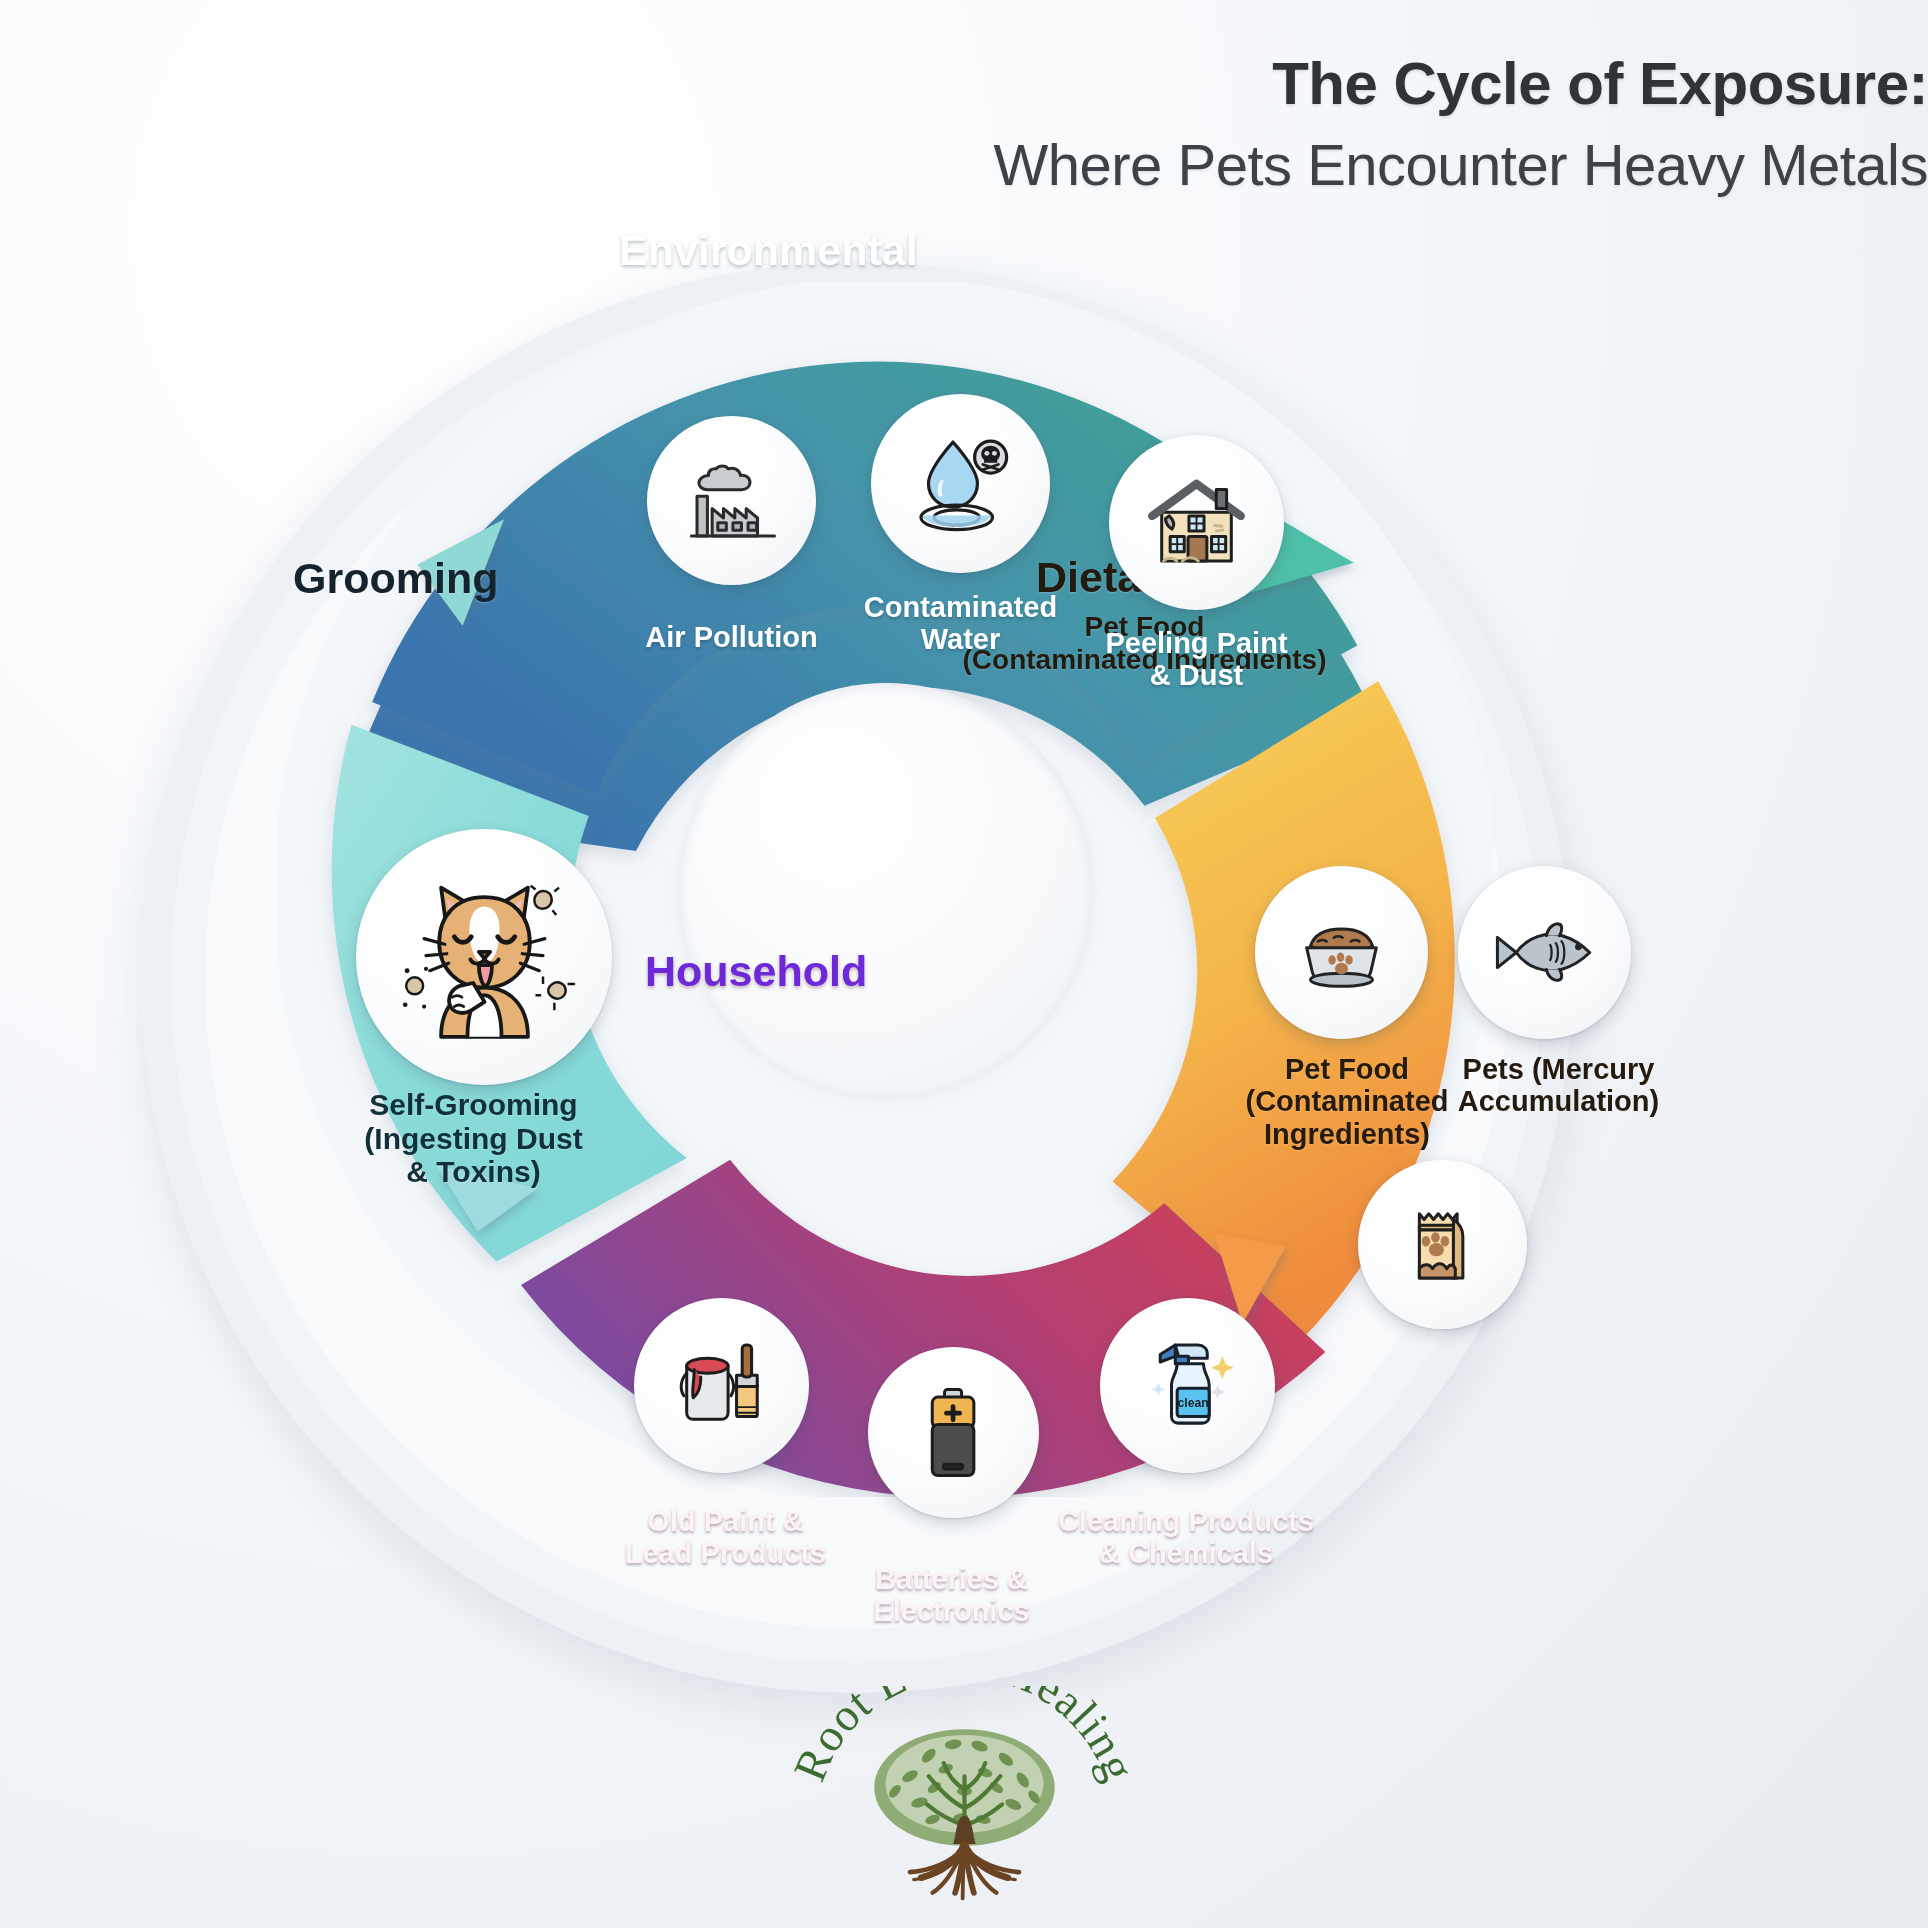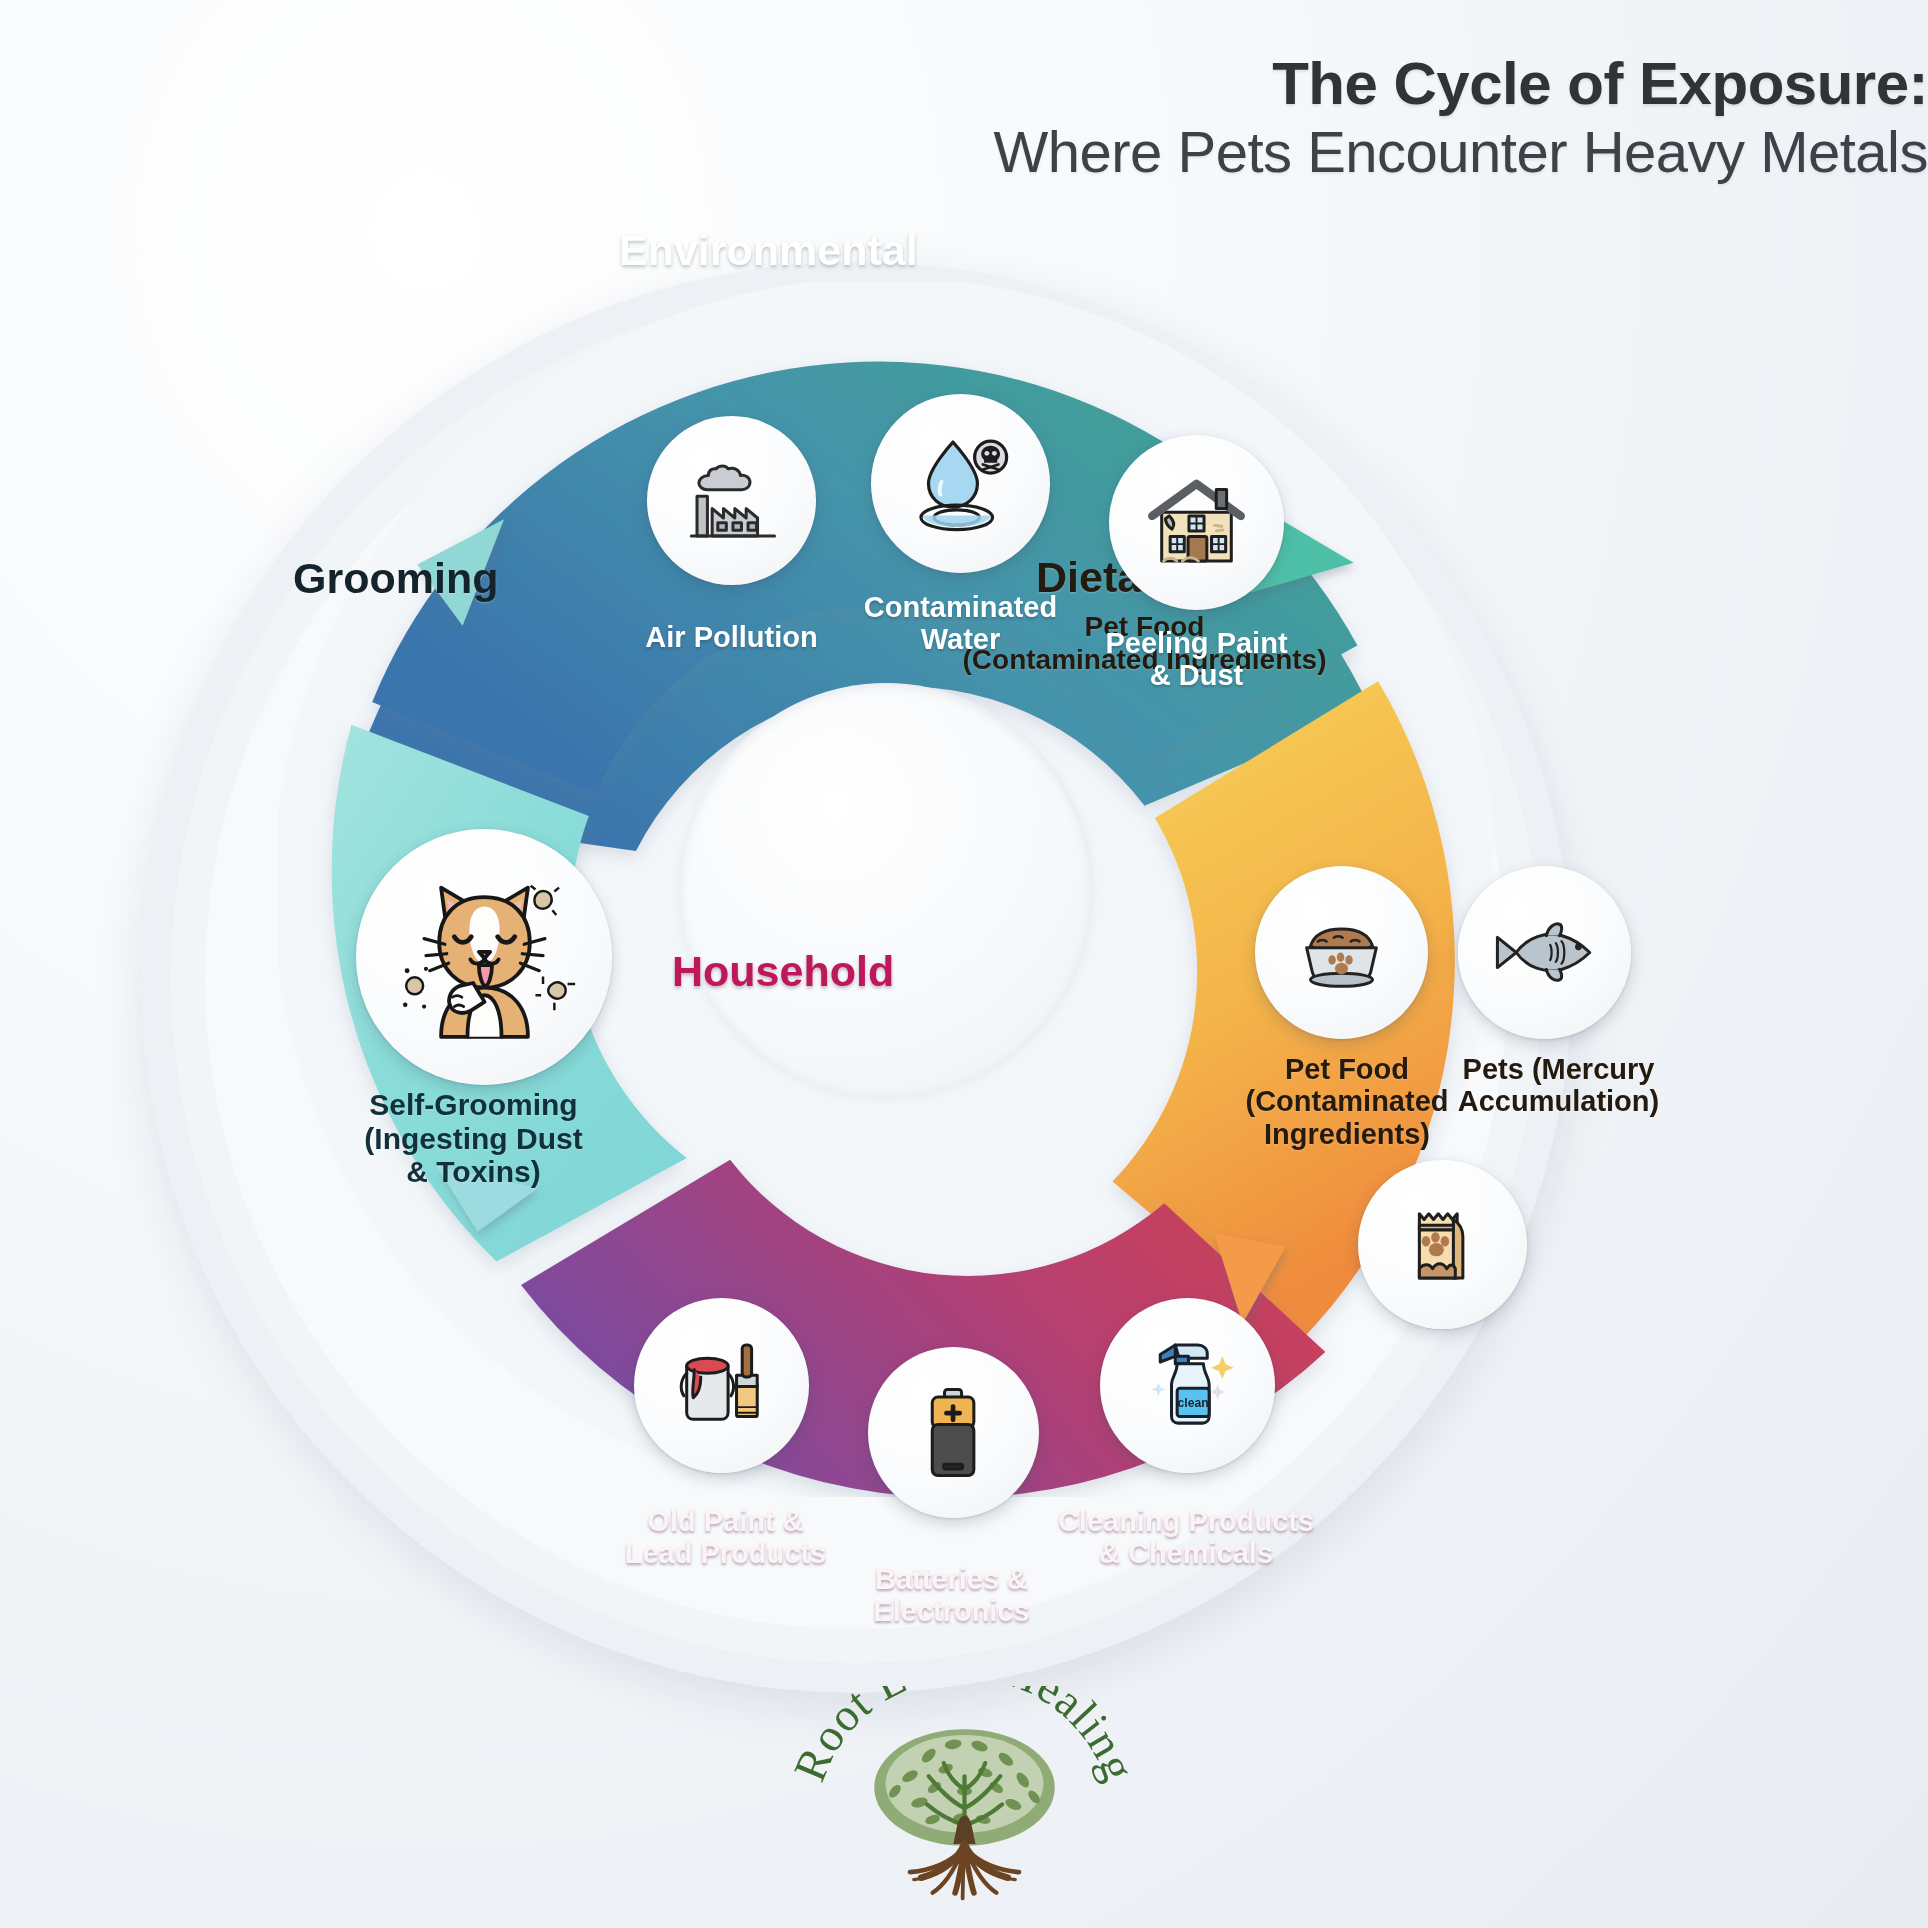--- a/index.html
+++ b/index.html
@@ -10,21 +10,21 @@
     position:relative; overflow:hidden;
   }
 
   
   #title-block { position:absolute; top:49px; left:0; width:1928px; text-align:right; }
   #title-main {
     font-size:60px; font-weight:bold; color:#2f3438; letter-spacing:-0.5px;
     text-shadow:0 1.9px 2.8px rgba(0,0,0,.10);
   }
   #title-sub {
-    font-size:58px; font-weight:normal; color:#3c4248; 
+    font-size:58px; font-weight:normal; color:#3c4248; margin-top:13px;
     letter-spacing:-0.5px; text-shadow:0 1.9px 2.8px rgba(0,0,0,.08);
   }
 
   
   .halo { position:absolute; border-radius:50%; }
   #halo1 { left:141px; top:262px; width:1431px; height:1431px;
            background:#edf1f5; box-shadow:0 13px 45px rgba(120,140,165,.18); }
   #halo2 { left:171px; top:292px; width:1371px; height:1371px;
            background:#f2f5f8; }
   #halo3 { left:205px; top:326px; width:1303px; height:1303px;
@@ -40,22 +40,22 @@
     background:radial-gradient(circle at 38% 30%, #ffffff 0%, #f6f8fa 60%, #eef2f6 100%);
     box-shadow:inset 0 2.8px 11.3px rgba(150,165,185,.22), 0 1.9px 13px rgba(120,140,165,.10);
   }
 
   
   .sec-head { position:absolute; font-weight:bold; white-space:nowrap; }
   #head-environmental { font-size:43px; color:#ffffff; left:619px; top:226px;
       text-shadow:0 1.9px 3.8px rgba(40,70,80,.30); }
   #head-dietary { font-size:43px; color:#231a10; left:1036px; top:553px;
       text-shadow:0 0.9px 1.9px rgba(255,255,255,.25); }
-  #head-household { font-size:43px; color:#be185d; left:645px; top:947px;
-      text-shadow:0 1.9px 3.8px rgba(70,20,50,.32);margin-left:27px; }
+  #head-household { font-size:43px; color:#6d28d9; left:645px; top:947px;
+      text-shadow:0 1.9px 3.8px rgba(70,20,50,.32); }
   #head-grooming { font-size:43px; color:#15242c; left:293px; top:554px;
       text-shadow:0 0.9px 1.9px rgba(255,255,255,.25);text-align:center; }
 
   
   .bubble {
     position:absolute; border-radius:50%;
     background:radial-gradient(circle at 34% 26%, #ffffff 0%, #fbfcfd 52%, #eef1f4 100%);
     box-shadow:0 5.6px 15px rgba(60,75,95,.22), 0 0.9px 2.8px rgba(60,75,95,.18);
     display:flex; align-items:center; justify-content:center;
   }

